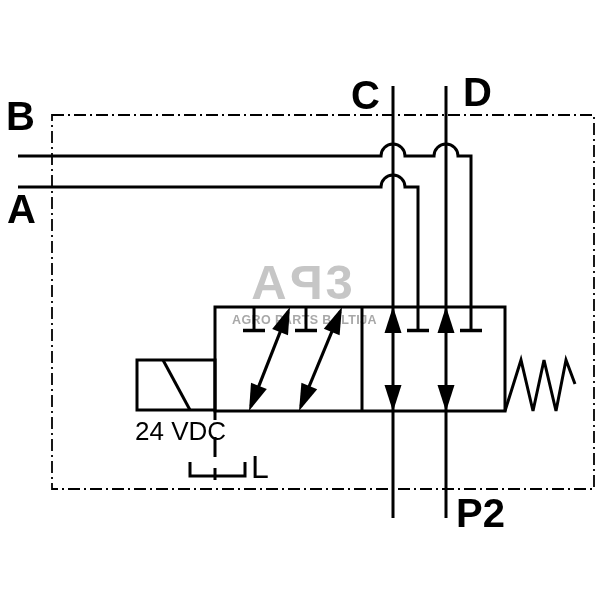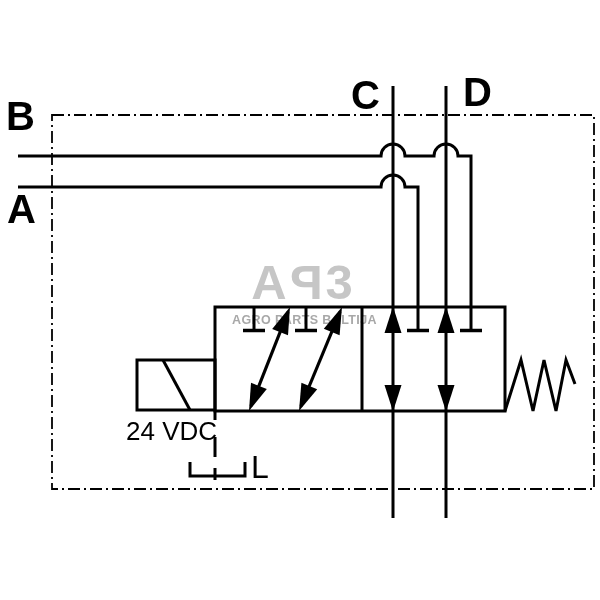--- a/index.html
+++ b/index.html
@@ -6,21 +6,21 @@
   #stage{
     position:relative;width:600px;height:600px;background:#fff;overflow:hidden;
     font-family:"Liberation Sans",sans-serif;
   }
   #lineart{position:absolute;left:0;top:0;z-index:2;}
   .lbl{
     position:absolute;z-index:3;color:#000;line-height:1;
     font-weight:600;white-space:nowrap;
   }
   .lbl-port{font-size:40px;}
-  .lbl-voltage{font-size:26px;font-weight:500;}
+  .lbl-voltage{font-size:26px;font-weight:500;margin-left:9px;}
   .lbl-drain{font-size:32px;font-weight:500;}
   #watermark{
     position:absolute;z-index:1;left:232px;top:258px;width:140px;
     text-align:center;user-select:none;
   }
   #wm-logo{
     display:flex;justify-content:center;gap:3px;
     font-size:49px;font-weight:bold;color:#c6c6c6;line-height:1;
   }
   #wm-logo .flip{display:inline-block;transform:scaleX(-1);}
@@ -104,16 +104,17 @@
     <g stroke="#000" fill="none">
       <path d="M215 411 V420 M215 437 V457 M215 468 V480" stroke-width="3"></path>
       <path d="M190 462 V476 H245 V462" stroke-width="3"></path>
     </g>
   </svg>
 
   <div class="lbl lbl-port" style="left:6px;top:96px">B</div>
   <div class="lbl lbl-port" style="left:7px;top:189px">A</div>
   <div class="lbl lbl-port" style="left:351px;top:75px">C</div>
   <div class="lbl lbl-port" style="left:463px;top:72px">D</div>
+  <div class="lbl lbl-port" style="left:456px;top:493px">P2</div>
   <div class="lbl lbl-voltage" style="left:126px;top:418px">24 VDC</div>
   <div class="lbl lbl-drain" style="left:251px;top:451px">L</div>
 
 </div>
 
 </body></html>

